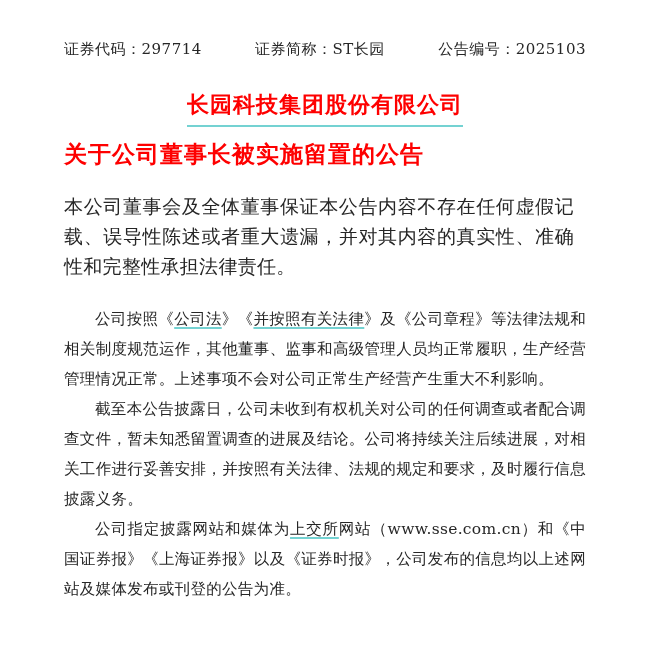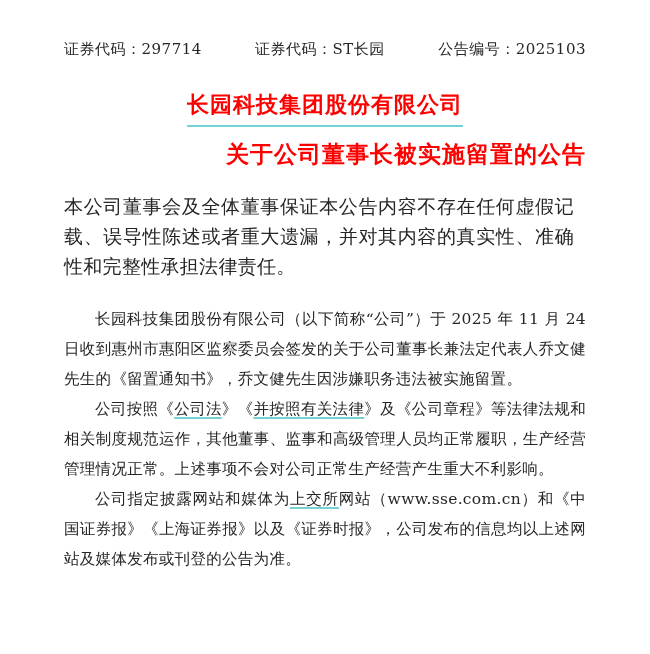--- a/index.html
+++ b/index.html
@@ -38,21 +38,21 @@
     color: var(--red);
     letter-spacing: 1px;
   }
   .title-line1 .u-span {
     display: inline-block;
     border-bottom: 2px solid var(--cyan);
     padding-bottom: 5px;
   }
   .title-line2 {
     margin: 12px 0 0 0;
-    text-align: right;
+    text-align: left;
     font-family: "DejaVu Sans", "Liberation Sans", sans-serif;
     font-weight: bold;
     font-size: 23px;
     color: var(--red);
     letter-spacing: 1px;
   }
   .declaration {
     margin: 21px 12px 0 0;
     font-size: 19px;
     line-height: 30px;
@@ -75,31 +75,31 @@
     text-underline-offset: 3px;
   }
 </style>
 </head>
 <body>
 
 <div class="page">
 
   <div class="header-row">
     <span>证券代码：297714</span>
-    <span>证券代码：ST长园</span>
+    <span>证券简称：ST长园</span>
     <span>公告编号：2025103</span>
   </div>
 
   <h1 class="title-line1">
     <span class="u-span">长园科技集团股份有限公司</span>
   </h1>
 
   <h2 class="title-line2">关于公司董事长被实施留置的公告</h2>
 
   <p class="declaration">本公司董事会及全体董事保证本公告内容不存在任何虚假记载、误导性陈述或者重大遗漏，并对其内容的真实性、准确性和完整性承担法律责任。</p>
 
   <div class="paragraphs" id="paragraphs">
-      <p class="body-para"><span>长园科技集团股份有限公司（以下简称“公司”）于 2025 年 11 月 24 日收到惠州市惠阳区监察委员会签发的关于公司董事长兼法定代表人乔文健先生的《留置通知书》，乔文健先生因涉嫌职务违法被实施留置。</span></p>
       <p class="body-para"><span>公司按照《</span><span class="doc-link">公司法</span><span>》《</span><span class="doc-link">并按照有关法律</span><span>》及《公司章程》等法律法规和相关制度规范运作，其他董事、监事和高级管理人员均正常履职，生产经营管理情况正常。上述事项不会对公司正常生产经营产生重大不利影响。</span></p>
+      <p class="body-para"><span>截至本公告披露日，公司未收到有权机关对公司的任何调查或者配合调查文件，暂未知悉留置调查的进展及结论。公司将持续关注后续进展，对相关工作进行妥善安排，并按照有关法律、法规的规定和要求，及时履行信息披露义务。</span></p>
       <p class="body-para"><span>公司指定披露网站和媒体为</span><span class="doc-link">上交所</span><span>网站（www.sse.com.cn）和《中国证券报》《上海证券报》以及《证券时报》，公司发布的信息均以上述网站及媒体发布或刊登的公告为准。</span></p>
     </div>
 
 </div>
 
 </body></html>

